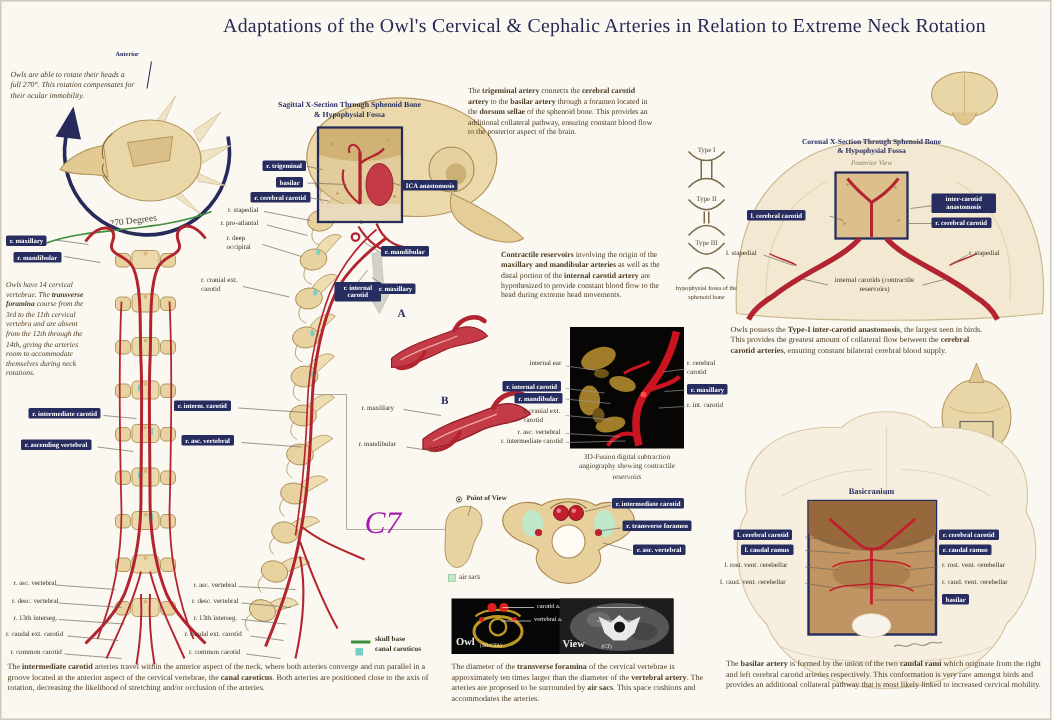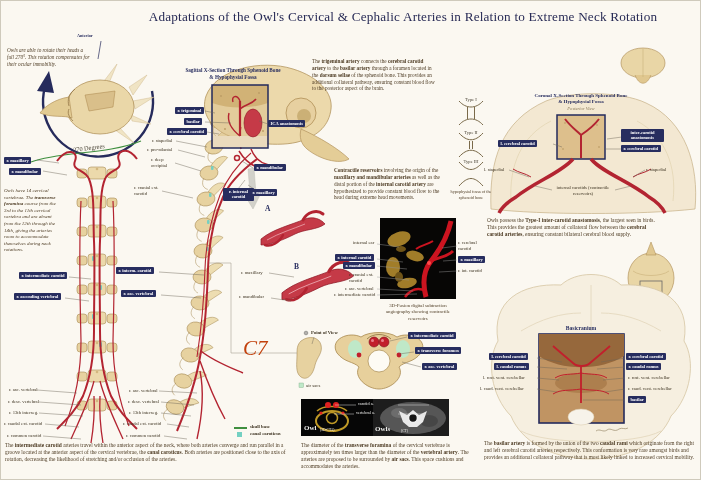--- a/index.html
+++ b/index.html
@@ -9,21 +9,21 @@
   .title{position:absolute;left:108px;top:8px;width:588px;text-align:center;
          font-size:13.2px;color:#272a55;letter-spacing:.2px;}
   .lb{position:absolute;font-size:4.7px;line-height:1.18;color:#3c3220;white-space:nowrap;}
   .nb{position:absolute;background:#272d5f;color:#fff;font-weight:bold;font-size:4.5px;
       line-height:1.2;padding:1px 2.5px;border-radius:1px;white-space:nowrap;text-align:center;}
   .wrap{white-space:normal;}
   .para{position:absolute;font-size:5.4px;line-height:1.32;color:#4d3b23;}
   .ital{font-style:italic;}
   .pt{position:absolute;color:#272d5f;font-weight:bold;text-align:center;}
   .wlb{position:absolute;color:#f0f0ee;white-space:nowrap;}
-  .wm{position:absolute;font-size:21px;font-style:italic;color:#c2410c;}
+  .wm{position:absolute;font-size:21px;font-style:italic;color:#a21caf;}
   .cap-c{text-align:center;}
   .deg{position:absolute;font-size:6.3px;color:#4a4436;transform:rotate(-7deg);}
   .legend-t{position:absolute;font-size:4.8px;font-weight:bold;color:#3c3220;white-space:nowrap;}
 </style>
 </head>
 <body>
 
 <div id="canvas">
 
 <svg class="art" width="701" height="480" viewBox="0 0 701 480">
@@ -366,21 +366,21 @@
 <div class="para cap-c" style="left:377px;top:302px;width:80px;font-size:4.9px">3D-Fusion digital subtraction angiography showing contractile reservoirs</div>
 
 <div class="lb" style="left:310px;top:329px;font-weight:bold">Point of View</div>
 <div class="nb" style="left:407px;top:331px">r. intermediate carotid</div>
 <div class="nb" style="left:414px;top:346px">r. transverse foramen</div>
 <div class="nb" style="left:421px;top:362px">r. asc. vertebral</div>
 <div class="legend-t" style="left:305px;top:382px;font-weight:normal">air sacs</div>
 
 <div class="wlb" style="left:303px;top:423px;font-size:7px;font-weight:bold">Owl</div>
 <div class="wlb" style="left:319px;top:427px;font-size:3.5px">(3D-CTA)</div>
-<div class="wlb" style="left:374px;top:424px;font-size:7px;font-weight:bold">Owls</div>
+<div class="wlb" style="left:374px;top:424px;font-size:7px;font-weight:bold">View</div>
 <div class="wlb" style="left:400px;top:428px;font-size:3.5px">(CT)</div>
 <div class="wlb" style="left:357px;top:400px;font-size:4.2px">carotid a.</div>
 <div class="wlb" style="left:355px;top:409px;font-size:4.2px">vertebral a.</div>
 <div class="para" style="left:300px;top:441px;width:172px"><span>The diameter of the </span><span style="font-weight: bold;">transverse foramina</span><span> of the cervical vertebrae is approximately ten times larger than the diameter of the </span><span style="font-weight: bold;">vertebral artery</span><span>. The arteries are proposed to be surrounded by </span><span style="font-weight: bold;">air sacs</span><span>. This space cushions and accommodates the arteries.</span></div>
 
 <div class="pt" style="left:450px;top:96px;width:40px;font-size:4.6px;font-weight:normal;color:#4a4436">Type I</div>
 <div class="pt" style="left:450px;top:129px;width:40px;font-size:4.6px;font-weight:normal;color:#4a4436">Type II</div>
 <div class="pt" style="left:450px;top:158px;width:40px;font-size:4.6px;font-weight:normal;color:#4a4436">Type III</div>
 <div class="para cap-c" style="left:443px;top:188px;width:54px;font-size:4.2px">hypophysial fossa of the sphenoid bone</div>
 

